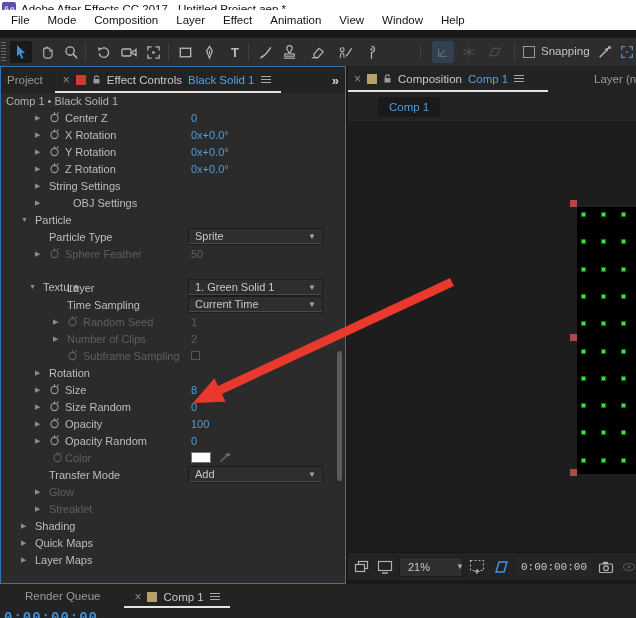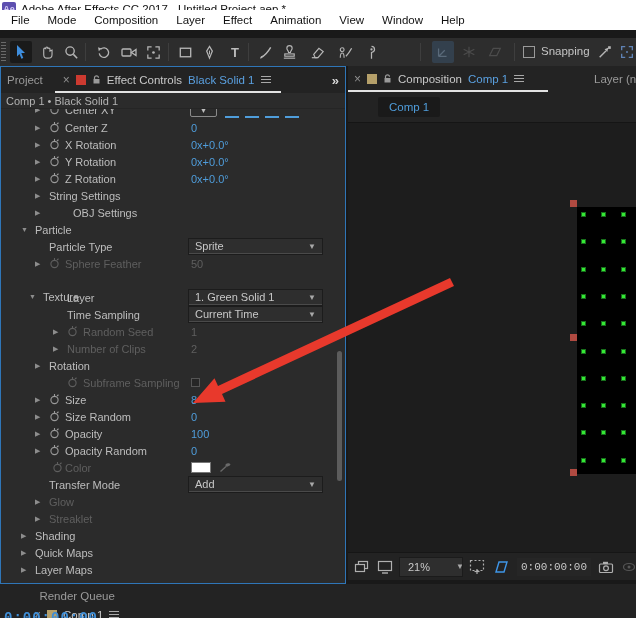--- a/index.html
+++ b/index.html
@@ -86,21 +86,21 @@
   .bb-icon { flex:none; display:flex; align-items:center; justify-content:center; }
   .zoom-dd { flex:none; width:62px; height:18px; background:#2e2e2e; outline:1px solid #1b1b1b;
     display:flex; align-items:center; }
   .zoom-dd span { flex:1; font-size:11px; color:#c8c8c8; padding-left:8px; }
   .zoom-dd .ddchev { flex:none; width:14px; color:#a8a8a8; font-size:8px; }
   .bb-timecode { flex:none; width:74px; height:18px; line-height:18px; text-align:center; color:#c8c8c8;
     font-family:"Liberation Mono", monospace; font-size:11px; background:#262626; }
 
   
   .bottom-strip { position:absolute; left:0; top:584px; width:636px; height:34px; background:#232323; overflow:hidden; }
-  .bs-tabs { position:absolute; left:0; top:1px; height:23px; display:flex; align-items:center;flex-direction:column; }
+  .bs-tabs { position:absolute; left:0; top:1px; height:23px; display:flex; align-items:center; }
   .rq-tab { font-size:11.5px; color:#9a9a9a; padding-left:25px; line-height:23px; }
   .bs-active { position:relative; height:23px; display:flex; align-items:center; gap:6px; padding:0 10px; margin-left:24px; }
   .bs-active::after { content:''; position:absolute; left:0; right:0; bottom:0; height:2px; background:#e3e3e3; }
   .tl-timecode { position:absolute; left:4px; top:26px; font-family:"Liberation Mono", monospace;
     font-weight:bold; font-size:14px; color:#3e8ed8; letter-spacing:1px; }
 
   
   .arrow-overlay { position:absolute; left:0; top:0; width:636px; height:618px; pointer-events:none; z-index:60; }
 </style>
 </head>
@@ -253,33 +253,20 @@
           <rect x="1.5" y="4" width="6" height="4.5" fill="#9a9a9a"></rect>
         </svg>
       <span class="tab-title">Effect Controls</span>
       <span class="tab-target">Black Solid 1</span>
       <span class="hamburger"></span>
     </div>
     <span class="tab-chevrons">»</span>
   </div>
   <div class="lp-context">Comp 1 • Black Solid 1</div>
   <div class="lp-rows" id="ec-rows">
-      <div class="ec-row clipped">
-        <div class="rowinner" style="padding-left: 34px;">
-          <span class="exp">▶</span>
-          <span class="sw"><svg width="11" height="12" viewBox="0 0 11 12">
-              <circle cx="5.5" cy="7" r="3.6" fill="none" stroke="#9a9a9a" stroke-width="1.1"></circle>
-              <line x1="5.5" y1="1" x2="5.5" y2="3" stroke="#9a9a9a" stroke-width="1.1"></line>
-              <line x1="8" y1="3" x2="9.5" y2="1.8" stroke="#9a9a9a" stroke-width="1.1"></line>
-            </svg></span>
-          <span class="lbl">Center XY</span>
-          <span class="clipbox">▼</span>
-          <span class="clipdash"></span>
-        </div>
-      </div>
       <div class="ec-row">
         <div class="rowinner" style="padding-left: 34px;">
           <span class="exp">▶</span>
           <span class="sw"><svg width="11" height="12" viewBox="0 0 11 12">
               <circle cx="5.5" cy="7" r="3.6" fill="none" stroke="#9a9a9a" stroke-width="1.1"></circle>
               <line x1="5.5" y1="1" x2="5.5" y2="3" stroke="#9a9a9a" stroke-width="1.1"></line>
               <line x1="8" y1="3" x2="9.5" y2="1.8" stroke="#9a9a9a" stroke-width="1.1"></line>
             </svg></span>
           <span class="lbl">Center Z</span>
           <span class="val">0</span>
@@ -399,36 +386,36 @@
           <span class="val">1</span>
         </div>
       </div>
       <div class="ec-row disabled">
         <div class="rowinner" style="padding-left: 52px;">
           <span class="exp">▶</span>
           <span class="lbl">Number of Clips</span>
           <span class="val">2</span>
         </div>
       </div>
-      <div class="ec-row">
-        <div class="rowinner" style="padding-left: 34px;">
-          <span class="exp">▶</span>
-          <span class="lbl">Rotation</span>
-        </div>
-      </div>
       <div class="ec-row disabled">
         <div class="rowinner" style="padding-left: 52px;">
           <span class="exp"></span>
           <span class="sw"><svg width="11" height="12" viewBox="0 0 11 12">
               <circle cx="5.5" cy="7" r="3.6" fill="none" stroke="#5f5f5f" stroke-width="1.1"></circle>
               <line x1="5.5" y1="1" x2="5.5" y2="3" stroke="#5f5f5f" stroke-width="1.1"></line>
               <line x1="8" y1="3" x2="9.5" y2="1.8" stroke="#5f5f5f" stroke-width="1.1"></line>
             </svg></span>
           <span class="lbl">Subframe Sampling</span>
           <span class="cb"></span>
+        </div>
+      </div>
+      <div class="ec-row">
+        <div class="rowinner" style="padding-left: 34px;">
+          <span class="exp">▶</span>
+          <span class="lbl">Rotation</span>
         </div>
       </div>
       <div class="ec-row">
         <div class="rowinner" style="padding-left: 34px;">
           <span class="exp">▶</span>
           <span class="sw"><svg width="11" height="12" viewBox="0 0 11 12">
               <circle cx="5.5" cy="7" r="3.6" fill="none" stroke="#9a9a9a" stroke-width="1.1"></circle>
               <line x1="5.5" y1="1" x2="5.5" y2="3" stroke="#9a9a9a" stroke-width="1.1"></line>
               <line x1="8" y1="3" x2="9.5" y2="1.8" stroke="#9a9a9a" stroke-width="1.1"></line>
             </svg></span>

